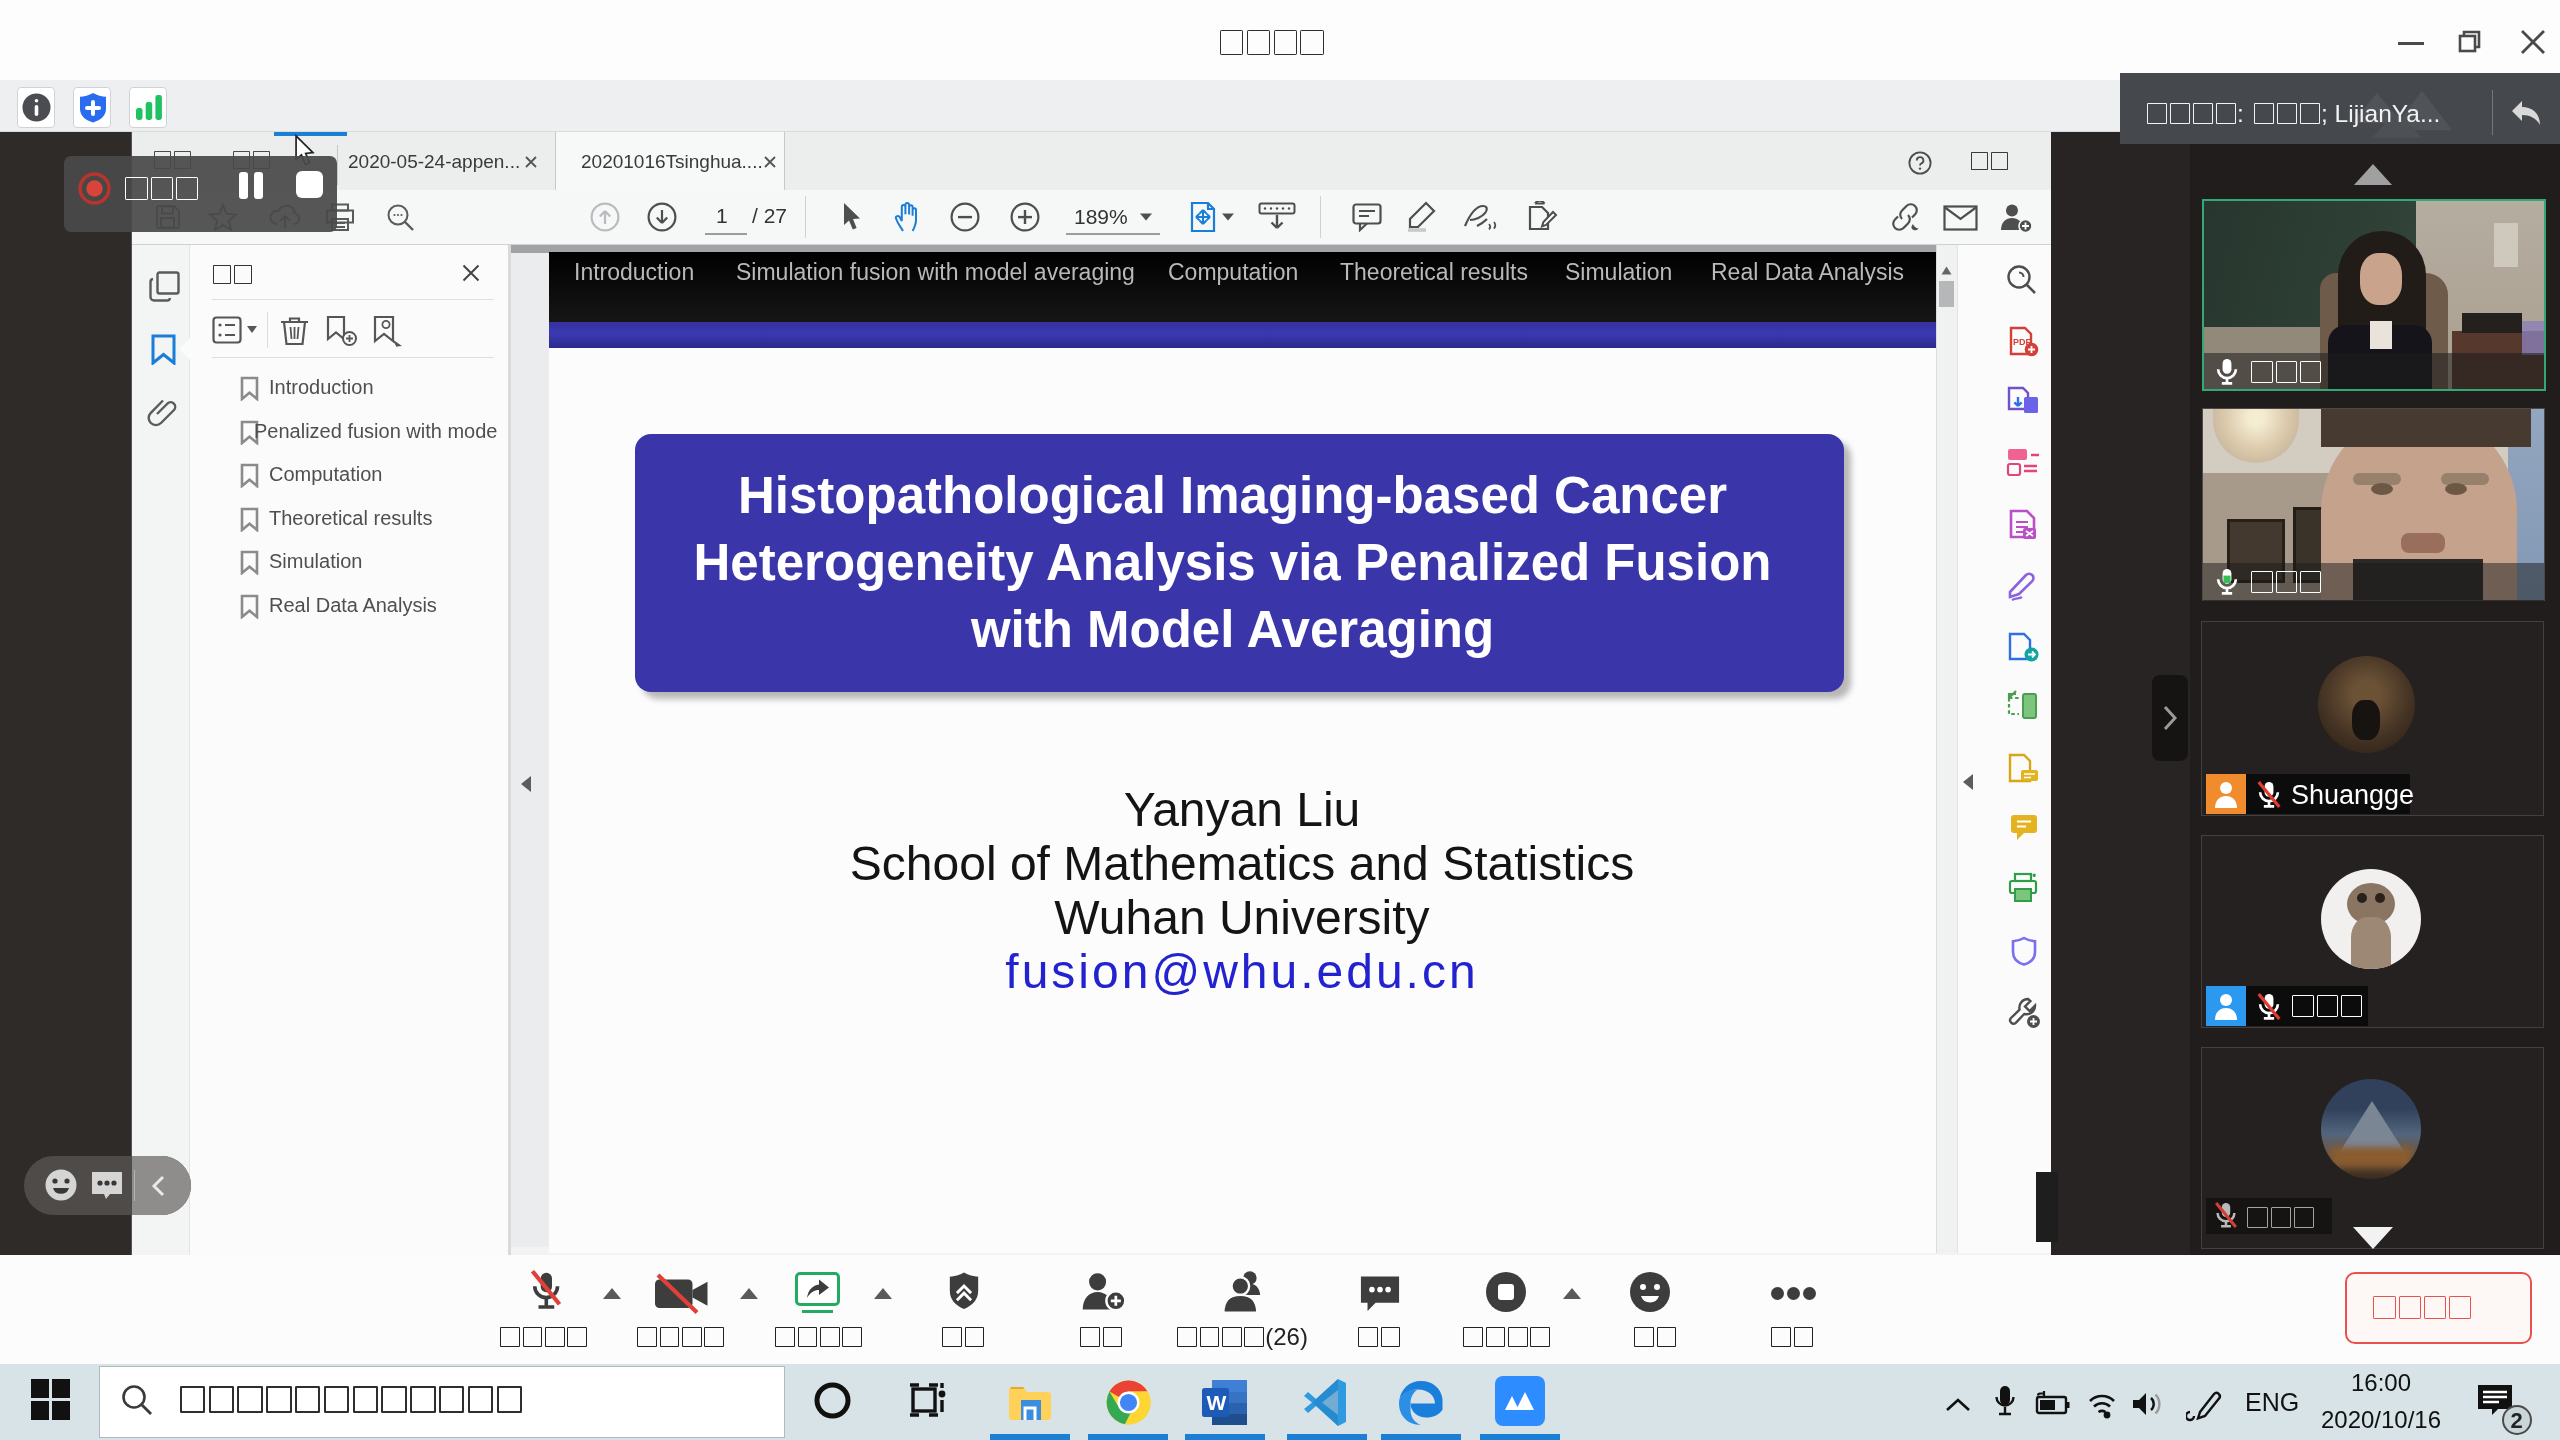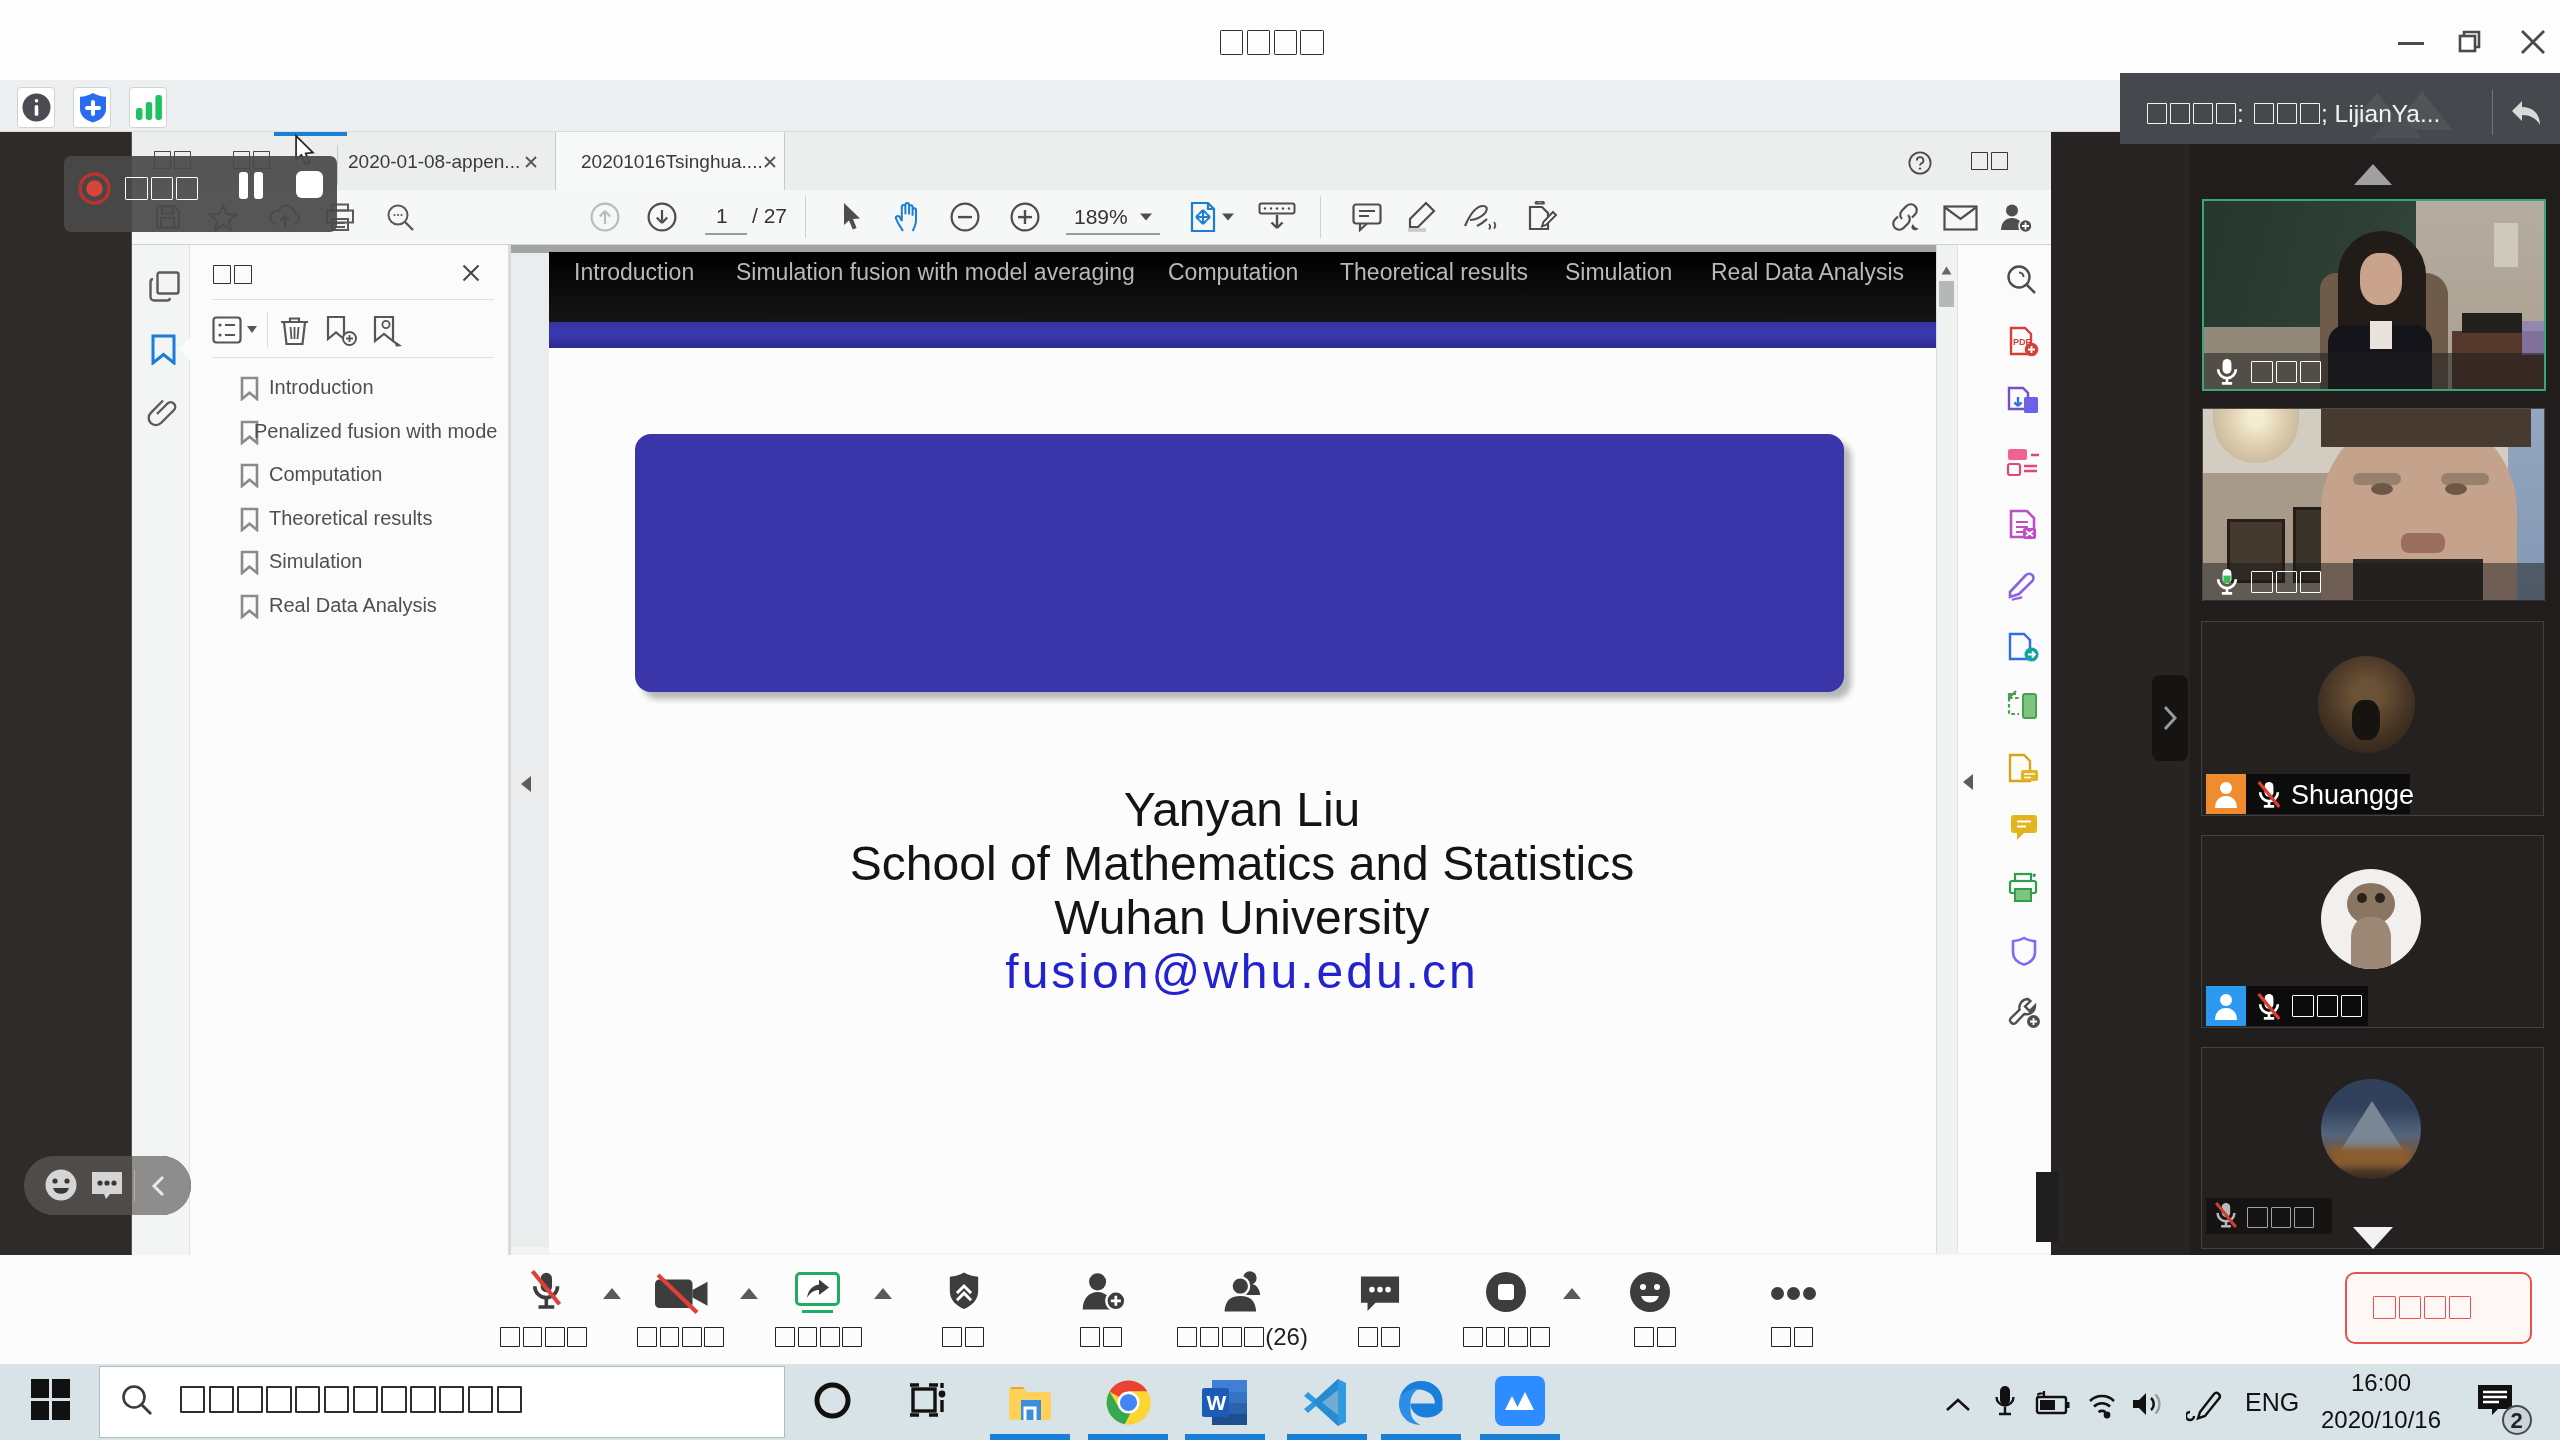--- a/index.html
+++ b/index.html
@@ -47,21 +47,21 @@
 <div class="abs" style="left:0;top:132px;width:131px;height:1123px;background:#2f2b29;"></div>
 <div class="abs" style="left:2051px;top:132px;width:509px;height:1123px;background:#282423;"></div>
 
 <div class="abs" style="left:131px;top:132px;width:1920px;height:1123px;background:#f2f3f3;border-left:1px solid #555;">
 </div>
 
 <div class="abs" style="left:132px;top:132px;width:1919px;height:58px;background:#eceeee;"></div>
 <div class="abs cjk" style="left:153px;top:148px;font-size:21px;color:#4a4a4a;"><i></i><i></i></div>
 <div class="abs cjk" style="left:232px;top:148px;font-size:21px;color:#4a4a4a;"><i></i><i></i></div>
 <div class="abs" style="left:337px;top:145px;width:1px;height:40px;background:#c6c8c9;"></div>
-<div class="abs" style="left:348px;top:151px;font-size:19px;color:#3a3a3a;">2020-01-08-appen...</div>
+<div class="abs" style="left:348px;top:151px;font-size:19px;color:#3a3a3a;">2020-05-24-appen...</div>
 <svg class="abs" style="left:524px;top:155px" width="14" height="14" viewBox="0 0 14 14">
       <path d="M2 2 L12 12 M12 2 L2 12" stroke="#555" stroke-width="1.8"></path>
     </svg>
 <div class="abs" style="left:555px;top:132px;width:230px;height:58px;background:#f7f8f8;border-left:1px solid #c6c8c9;border-right:1px solid #c6c8c9;"></div>
 <div class="abs" style="left:581px;top:151px;font-size:19px;color:#3a3a3a;">20201016Tsinghua....</div>
 <svg class="abs" style="left:763px;top:155px" width="14" height="14" viewBox="0 0 14 14">
       <path d="M2 2 L12 12 M12 2 L2 12" stroke="#555" stroke-width="1.8"></path>
     </svg>
 
 <svg class="abs" style="left:1908px;top:151px" width="24" height="24" viewBox="0 0 24 24">
@@ -282,20 +282,21 @@
 <div class="abs" style="left:549px;top:348px;width:1387px;height:905px;background:#fcfcfc;"></div>
 
 <div class="abs" style="left:574px;top:259px;font-size:23px;color:#b9b9b9;">Introduction</div>
 <div class="abs" style="left:736px;top:259px;font-size:23px;color:#b9b9b9;">Simulation fusion with model averaging</div>
 <div class="abs" style="left:1168px;top:259px;font-size:23px;color:#b9b9b9;">Computation</div>
 <div class="abs" style="left:1340px;top:259px;font-size:23px;color:#b9b9b9;">Theoretical results</div>
 <div class="abs" style="left:1565px;top:259px;font-size:23px;color:#b9b9b9;">Simulation</div>
 <div class="abs" style="left:1711px;top:259px;font-size:23px;color:#b9b9b9;">Real Data Analysis</div>
 
 <div class="abs" style="left:635px;top:434px;width:1209px;height:258px;background:#3a35a9;border-radius:16px;box-shadow:7px 7px 6px rgba(0,0,0,0.28);"></div>
+<div class="abs" style="left:635px;top:462px;width:1209px;text-align:center;font-size:51px;line-height:67px;font-weight:bold;color:#fff;padding-right:14px;">Histopathological Imaging-based Cancer<br>Heterogeneity Analysis via Penalized Fusion<br>with Model Averaging</div>
 
 <div class="abs" style="left:642px;top:783px;width:1200px;text-align:center;font-size:48px;line-height:54px;color:#141414;">Yanyan Liu<br>School of Mathematics and Statistics<br>Wuhan University<br><span style="color:#2222d0;letter-spacing:3px;">fusion@whu.edu.cn</span></div>
 
 
 <div class="abs" style="left:1936px;top:245px;width:21px;height:1008px;background:#f0f1f1;border-left:1px solid #dcdddd;"></div>
 <svg class="abs" style="left:1940px;top:265px" width="13" height="11" viewBox="0 0 13 11">
       <path d="M1.5 9.5 L6.5 1.5 L11.5 9.5 Z" fill="#666"></path>
     </svg>
 <div class="abs" style="left:1939px;top:281px;width:15px;height:26px;background:#b5b7b8;"></div>
 

